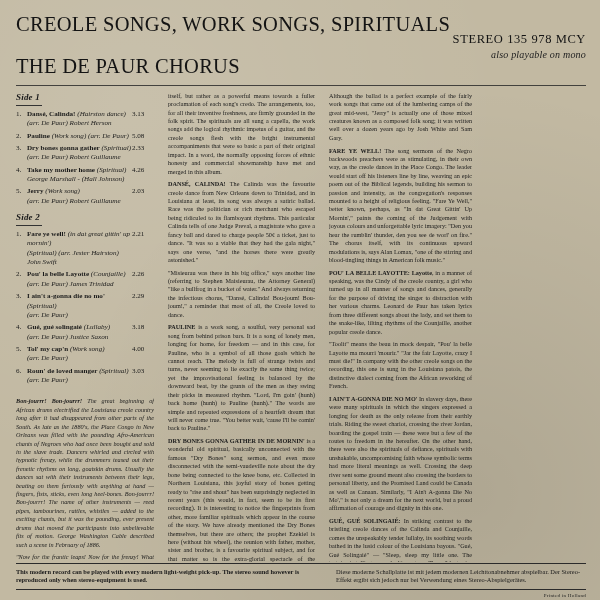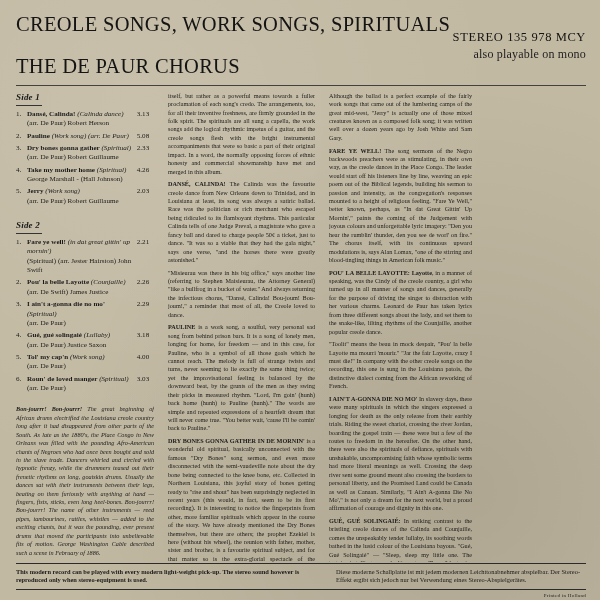--- a/index.html
+++ b/index.html
@@ -25,44 +25,44 @@
     font-family:"Liberation Serif", serif;
     font-size:20.5px;letter-spacing:.3px;line-height:1.18;
     font-weight:400;color:#141414;white-space:nowrap;
   }
   .title-sub{
     font-size:20.5px;letter-spacing:.3px;line-height:1.2;margin-top:18px;
     color:#141414;white-space:nowrap;
   }
   .cat{text-align:right;padding-top:2px;}
   .cat-line{font-size:12.5px;letter-spacing:.6px;color:#141414;white-space:nowrap;}
-  .cat-note{font-size:12px;letter-spacing:.2px;color:#222;margin-top:2px;white-space:nowrap;}
+  .cat-note{font-size:10px;font-style:italic;letter-spacing:.2px;color:#222;margin-top:2px;white-space:nowrap;}
 
   .rule{height:1px;background:#2b2b2b;margin:6px 0 6px 0;opacity:.85;}
 
   
   .body{display:flex;gap:14px;}
   .col{width:138px;}
   .col.wide{width:147px;}
   .col.last{width:143px;}
 
   
   .side-label{
     font-size:9px;font-weight:bold;font-style:italic;margin:0 0 3px 0;letter-spacing:.2px;
   }
   .side-underline{border-bottom:1px solid #333;width:26px;margin-bottom:4px;}
   table.tracks{width:100%;border-collapse:collapse;}
   table.tracks td{
     font-size:7.1px;line-height:1.32;vertical-align:top;padding:0 0 3.0px 0;
   }
   td.num{width:11px;}
-  td.tm{width:22px;text-align:center;white-space:nowrap;}
+  td.tm{width:22px;text-align:left;white-space:nowrap;}
   .tname{font-weight:bold;}
   .tsub{font-style:italic;font-weight:normal;}
-  .tcredit{display:block;font-weight:normal;}
+  .tcredit{display:block;font-style:italic;font-weight:normal;}
 
   
   p.prose{
     font-size:6.2px;line-height:1.36;text-align:justify;margin:0 0 4.2px 0;
     hyphens:auto;
   }
   p.prose.ital{font-style:italic;}
   .lead{font-style:italic;font-weight:bold;}
   .songhd{font-weight:bold;}
 
@@ -106,21 +106,21 @@
 
         <div>
           <div class="side-label">Side 1</div>
           <div class="side-underline"></div>
           <table class="tracks">
             <tbody>
                 <tr>
               <td class="num">1.</td>
               <td>
                 <span class="tname">Dansé, Calinda!</span>
-                <span class="tsub">(Calinda dance)</span>
+                <span class="tsub">(Hairston dance)</span>
                 <span class="tcredit">(arr. De Paur) Robert Herson</span>
               </td>
               <td class="tm">3.13</td>
             </tr>
             <tr>
               <td class="num">2.</td>
               <td>
                 <span class="tname">Pauline</span>
                 <span class="tsub">(Work song) (arr. De Paur)</span>
                 <span class="tcredit"></span>
@@ -151,40 +151,40 @@
                 <span class="tname">Jerry</span>
                 <span class="tsub">(Work song)</span>
                 <span class="tcredit">(arr. De Paur) Robert Guillaume</span>
               </td>
               <td class="tm">2.03</td>
             </tr>
           </tbody>
             </table>
         </div>
 
-        <div style="margin-top:11px;">
+        <div style="margin-top:3px;">
           <div class="side-label">Side 2</div>
           <div class="side-underline"></div>
           <table class="tracks">
             <tbody>
                 <tr>
               <td class="num">1.</td>
               <td>
                 <span class="tname">Fare ye well!</span>
                 <span class="tsub">(in dat great gittin' up mornin')</span>
                 <span class="tcredit">(Spiritual) (arr. Jester Hairston) John Swift</span>
               </td>
               <td class="tm">2.21</td>
             </tr>
             <tr>
               <td class="num">2.</td>
               <td>
                 <span class="tname">Pou' la belle Layotte</span>
                 <span class="tsub">(Counjaille)</span>
-                <span class="tcredit">(arr. De Swift) James Justice</span>
+                <span class="tcredit">(arr. De Paur) James Trinidad</span>
               </td>
               <td class="tm">2.26</td>
             </tr>
             <tr>
               <td class="num">3.</td>
               <td>
                 <span class="tname">I ain't a-gonna die no mo'</span>
                 <span class="tsub">(Spiritual)</span>
                 <span class="tcredit">(arr. De Paur)</span>
               </td>

